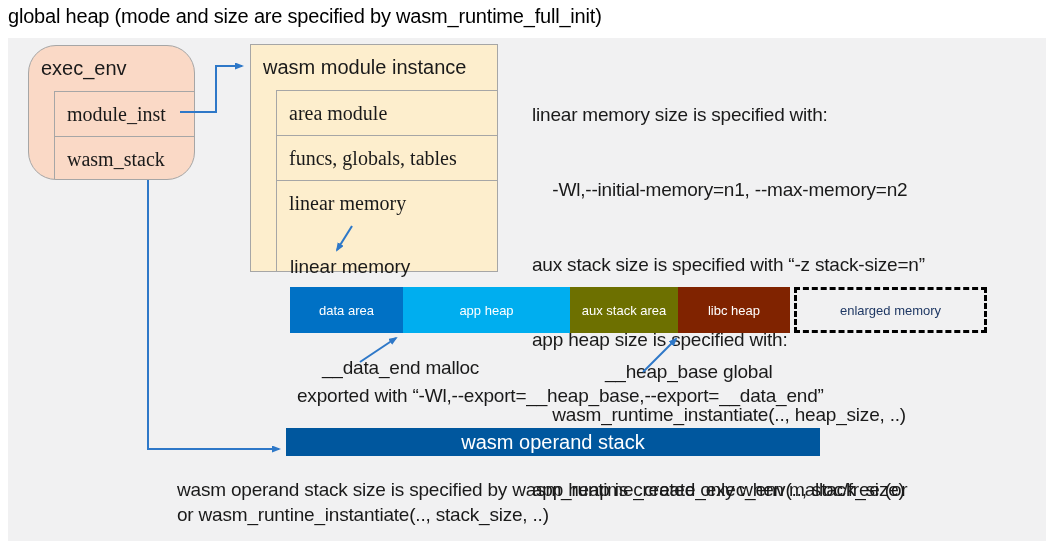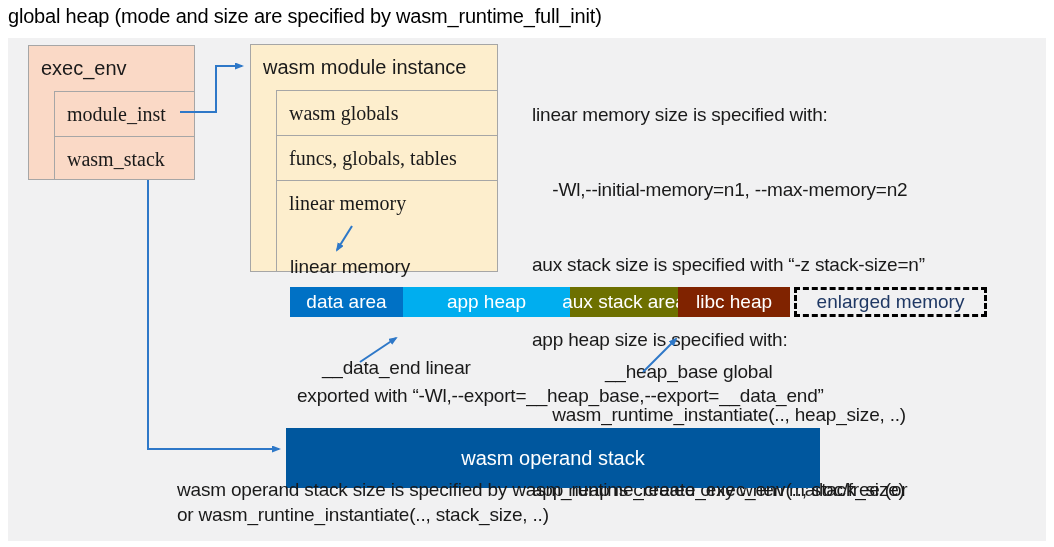--- a/index.html
+++ b/index.html
@@ -23,54 +23,54 @@
     font-size:20px;white-space:nowrap;
   }
   .struct-rows{
     position:absolute;left:25px;right:0;top:45px;bottom:0;
     border-left:1px solid #a6a6a6;
   }
   .struct-row{
     height:45px;border-top:1px solid #a6a6a6;display:flex;align-items:center;
     padding-left:12px;font-size:20px;white-space:nowrap;box-sizing:border-box;font-family:Liberation Serif, serif;
   }
-  .exec-env{left:28px;top:45px;width:167px;height:135px;}
+  .exec-env{left:28px;top:45px;width:167px;height:135px;border-radius:28px;}
   .module-instance{left:250px;top:44px;width:248px;height:228px;}
 
   
   .right-notes{
     position:absolute;left:532px;top:52px;font-size:19px;line-height:25px;
     white-space:pre;letter-spacing:-0.2px;
   }
   .note-line{height:25px;}
 
   
   .lm-label{position:absolute;left:290px;top:256px;font-size:19px;white-space:nowrap;}
   .lm-bar{position:absolute;left:290px;top:287px;height:46px;display:flex;}
   .seg{
-    height:30px;display:flex;align-items:center;justify-content:center;
-    color:#ffffff;font-size:19px;white-space:nowrap;box-sizing:border-box;
+    height:46px;display:flex;align-items:center;justify-content:center;
+    color:#ffffff;font-size:13px;white-space:nowrap;box-sizing:border-box;
   }
   .seg:nth-child(1){width:113px;}
   .seg:nth-child(2){width:167px;}
   .seg:nth-child(3){width:108px;}
   .seg:nth-child(4){width:112px;text-align:center;}
   .seg-enlarged{
     width:193px;margin-left:4px;background:transparent;
     border:3px dashed #000000;color:#1f3864;
   }
 
   .annot{position:absolute;font-size:19px;white-space:nowrap;letter-spacing:-0.2px;}
   .annot-data-end{left:322px;top:357px;}
   .annot-heap-base{left:605px;top:361px;}
   .annot-exported{left:297px;top:385px;}
 
   
   .operand-bar{
-    position:absolute;left:286px;top:428px;width:534px;height:60px;
+    position:absolute;left:286px;top:428px;width:534px;height:28px;
     display:flex;align-items:center;justify-content:center;
     color:#ffffff;font-size:20px;white-space:nowrap;
   }
 
   .bottom-notes{
     position:absolute;left:177px;top:477px;font-size:19px;line-height:25px;
     white-space:nowrap;letter-spacing:-0.2px;
   }
 
   .connectors{position:absolute;left:0;top:0;pointer-events:none;}
@@ -88,21 +88,21 @@
     <div class="struct-header">exec_env</div>
     <div class="struct-rows">
       <div class="struct-row">module_inst</div>
       <div class="struct-row">wasm_stack</div>
     </div>
   </div>
 
   <div class="struct-box module-instance" style="background-color: rgb(253, 238, 205);">
     <div class="struct-header">wasm module instance</div>
     <div class="struct-rows">
-      <div class="struct-row">wasm globals</div>
+      <div class="struct-row">area module</div>
       <div class="struct-row">funcs, globals, tables</div>
       <div class="struct-row">linear memory</div>
     </div>
   </div>
 
   <div class="right-notes">
     <div class="note-line">linear memory size is specified with:</div>
     <div class="note-line">    -Wl,--initial-memory=n1, --max-memory=n2</div>
     <div class="note-line">aux stack size is specified with “-z stack-size=n”</div>
     <div class="note-line">app heap size is specified with:</div>
@@ -113,21 +113,21 @@
 
   <div class="lm-label">linear memory</div>
   <div class="lm-bar">
     <div class="seg" style="background-color: rgb(0, 113, 197);">data area</div>
     <div class="seg" style="background-color: rgb(0, 174, 239);">app heap</div>
     <div class="seg" style="background-color: rgb(109, 112, 0);">aux stack area</div>
     <div class="seg" style="background-color: rgb(128, 35, 0);">libc heap</div>
     <div class="seg seg-enlarged">enlarged memory</div>
   </div>
 
-  <div class="annot annot-data-end">__data_end linear</div>
+  <div class="annot annot-data-end">__data_end malloc</div>
   <div class="annot annot-heap-base">__heap_base global</div>
   <div class="annot annot-exported">exported with “-Wl,--export=__heap_base,--export=__data_end”</div>
 
   <div class="operand-bar" style="background-color: rgb(0, 87, 158);">wasm operand stack</div>
 
   <div class="bottom-notes">
     <div>wasm operand stack size is specified by wasm_runtime_create_exec_env(.., stack_size)</div>
     <div>or wasm_runtine_instantiate(.., stack_size, ..)</div>
   </div>
 

